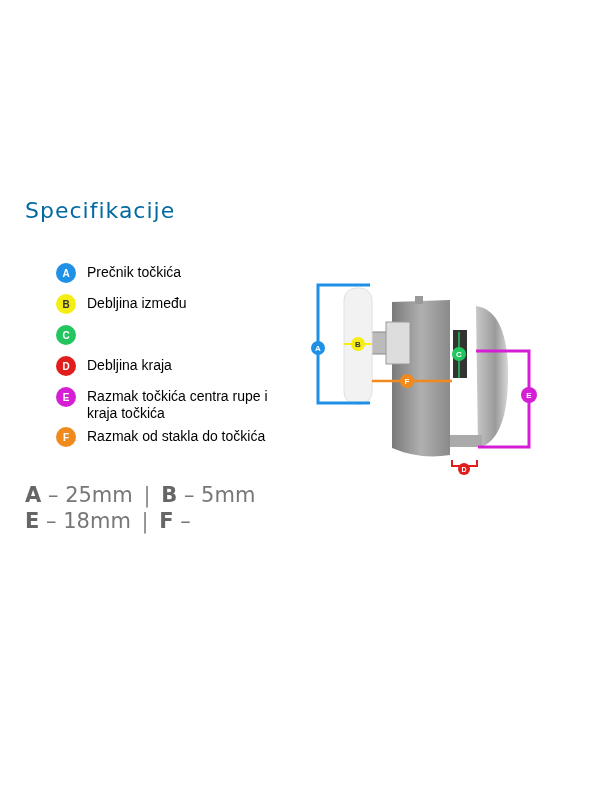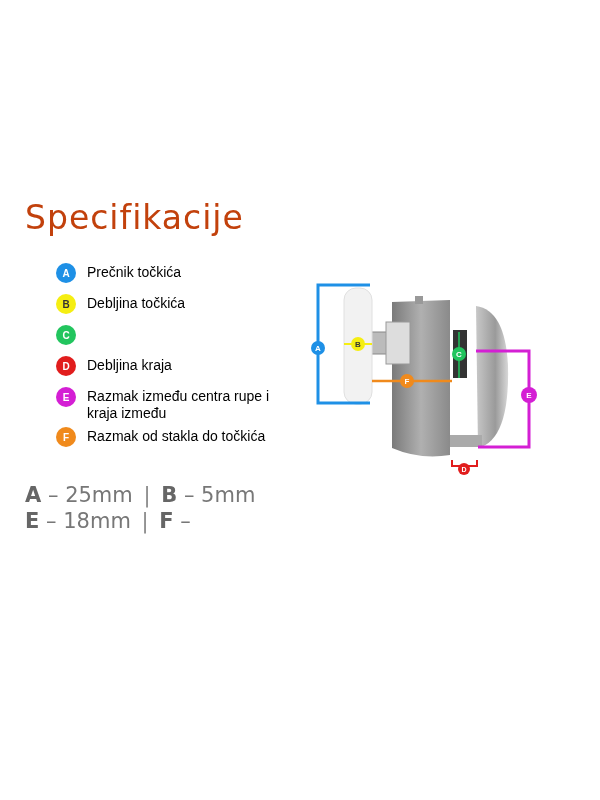--- a/index.html
+++ b/index.html
@@ -1,19 +1,19 @@
 <!DOCTYPE html>
 <html><head>
 <meta charset="utf-8">
 <style>
   html, body { margin:0; padding:0; }
   body { width:600px; height:800px; background:#ffffff; position:relative; overflow:hidden;
          font-family: "Liberation Sans", sans-serif; color:#444; }
-  .title { position:absolute; left:25px; top:198px; font-size:33px; letter-spacing:1px;
-           color:#c2410c; font-family:"DejaVu Sans", sans-serif; font-weight:400; }
+  .title { position:absolute; left:25px; top:198px; font-size:22px; letter-spacing:1px;
+           color:#0369a1; font-family:"DejaVu Sans", sans-serif; font-weight:400; }
   .legend { position:absolute; left:56px; top:262px; width:250px; }
   .li { display:flex; align-items:flex-start; margin-bottom:10px; }
   .badge { width:20px; height:20px; border-radius:50%; color:#fff; font-size:10px; font-weight:bold;
            display:flex; align-items:center; justify-content:center; flex:0 0 20px; margin-right:11px; margin-top:1px; }
   .li-text { font-size:14px; color:#000000; line-height:17px; padding-top:2px; }
   .specs { position:absolute; left:25px; top:482px; font-size:21px; color:#777; line-height:26px; font-family:"DejaVu Sans", sans-serif; }
   .specs b { color:#666; }
   .diagram { position:absolute; left:300px; top:270px; width:250px; height:210px; }
   .sep { color:#888; margin:0 4px; }
 </style>
@@ -22,32 +22,32 @@
 
 <div class="title">Specifikacije</div>
 
 <div class="legend">
   <div class="li">
     <span class="badge" style="background:#1e90e6">A</span>
     <span class="li-text">Prečnik točkića</span>
   </div>
   <div class="li">
     <span class="badge" style="background:#f5ee12;color:#333">B</span>
-    <span class="li-text">Debljina točkića</span>
+    <span class="li-text">Debljina između</span>
   </div>
   <div class="li">
     <span class="badge" style="background:#22c55e">C</span>
   </div>
   <div class="li">
     <span class="badge" style="background:#e11d1d">D</span>
     <span class="li-text">Debljina kraja</span>
   </div>
   <div class="li" style="margin-bottom:4px">
     <span class="badge" style="background:#d41fd4">E</span>
-    <span class="li-text" style="width:200px">Razmak između centra rupe i kraja između</span>
+    <span class="li-text" style="width:200px">Razmak točkića centra rupe i kraja točkića</span>
   </div>
   <div class="li">
     <span class="badge" style="background:#f08a1c">F</span>
     <span class="li-text">Razmak od stakla do točkića</span>
   </div>
 </div>
 
 <div class="diagram">
   <svg width="250" height="210" viewBox="0 0 250 210">
     <defs>

